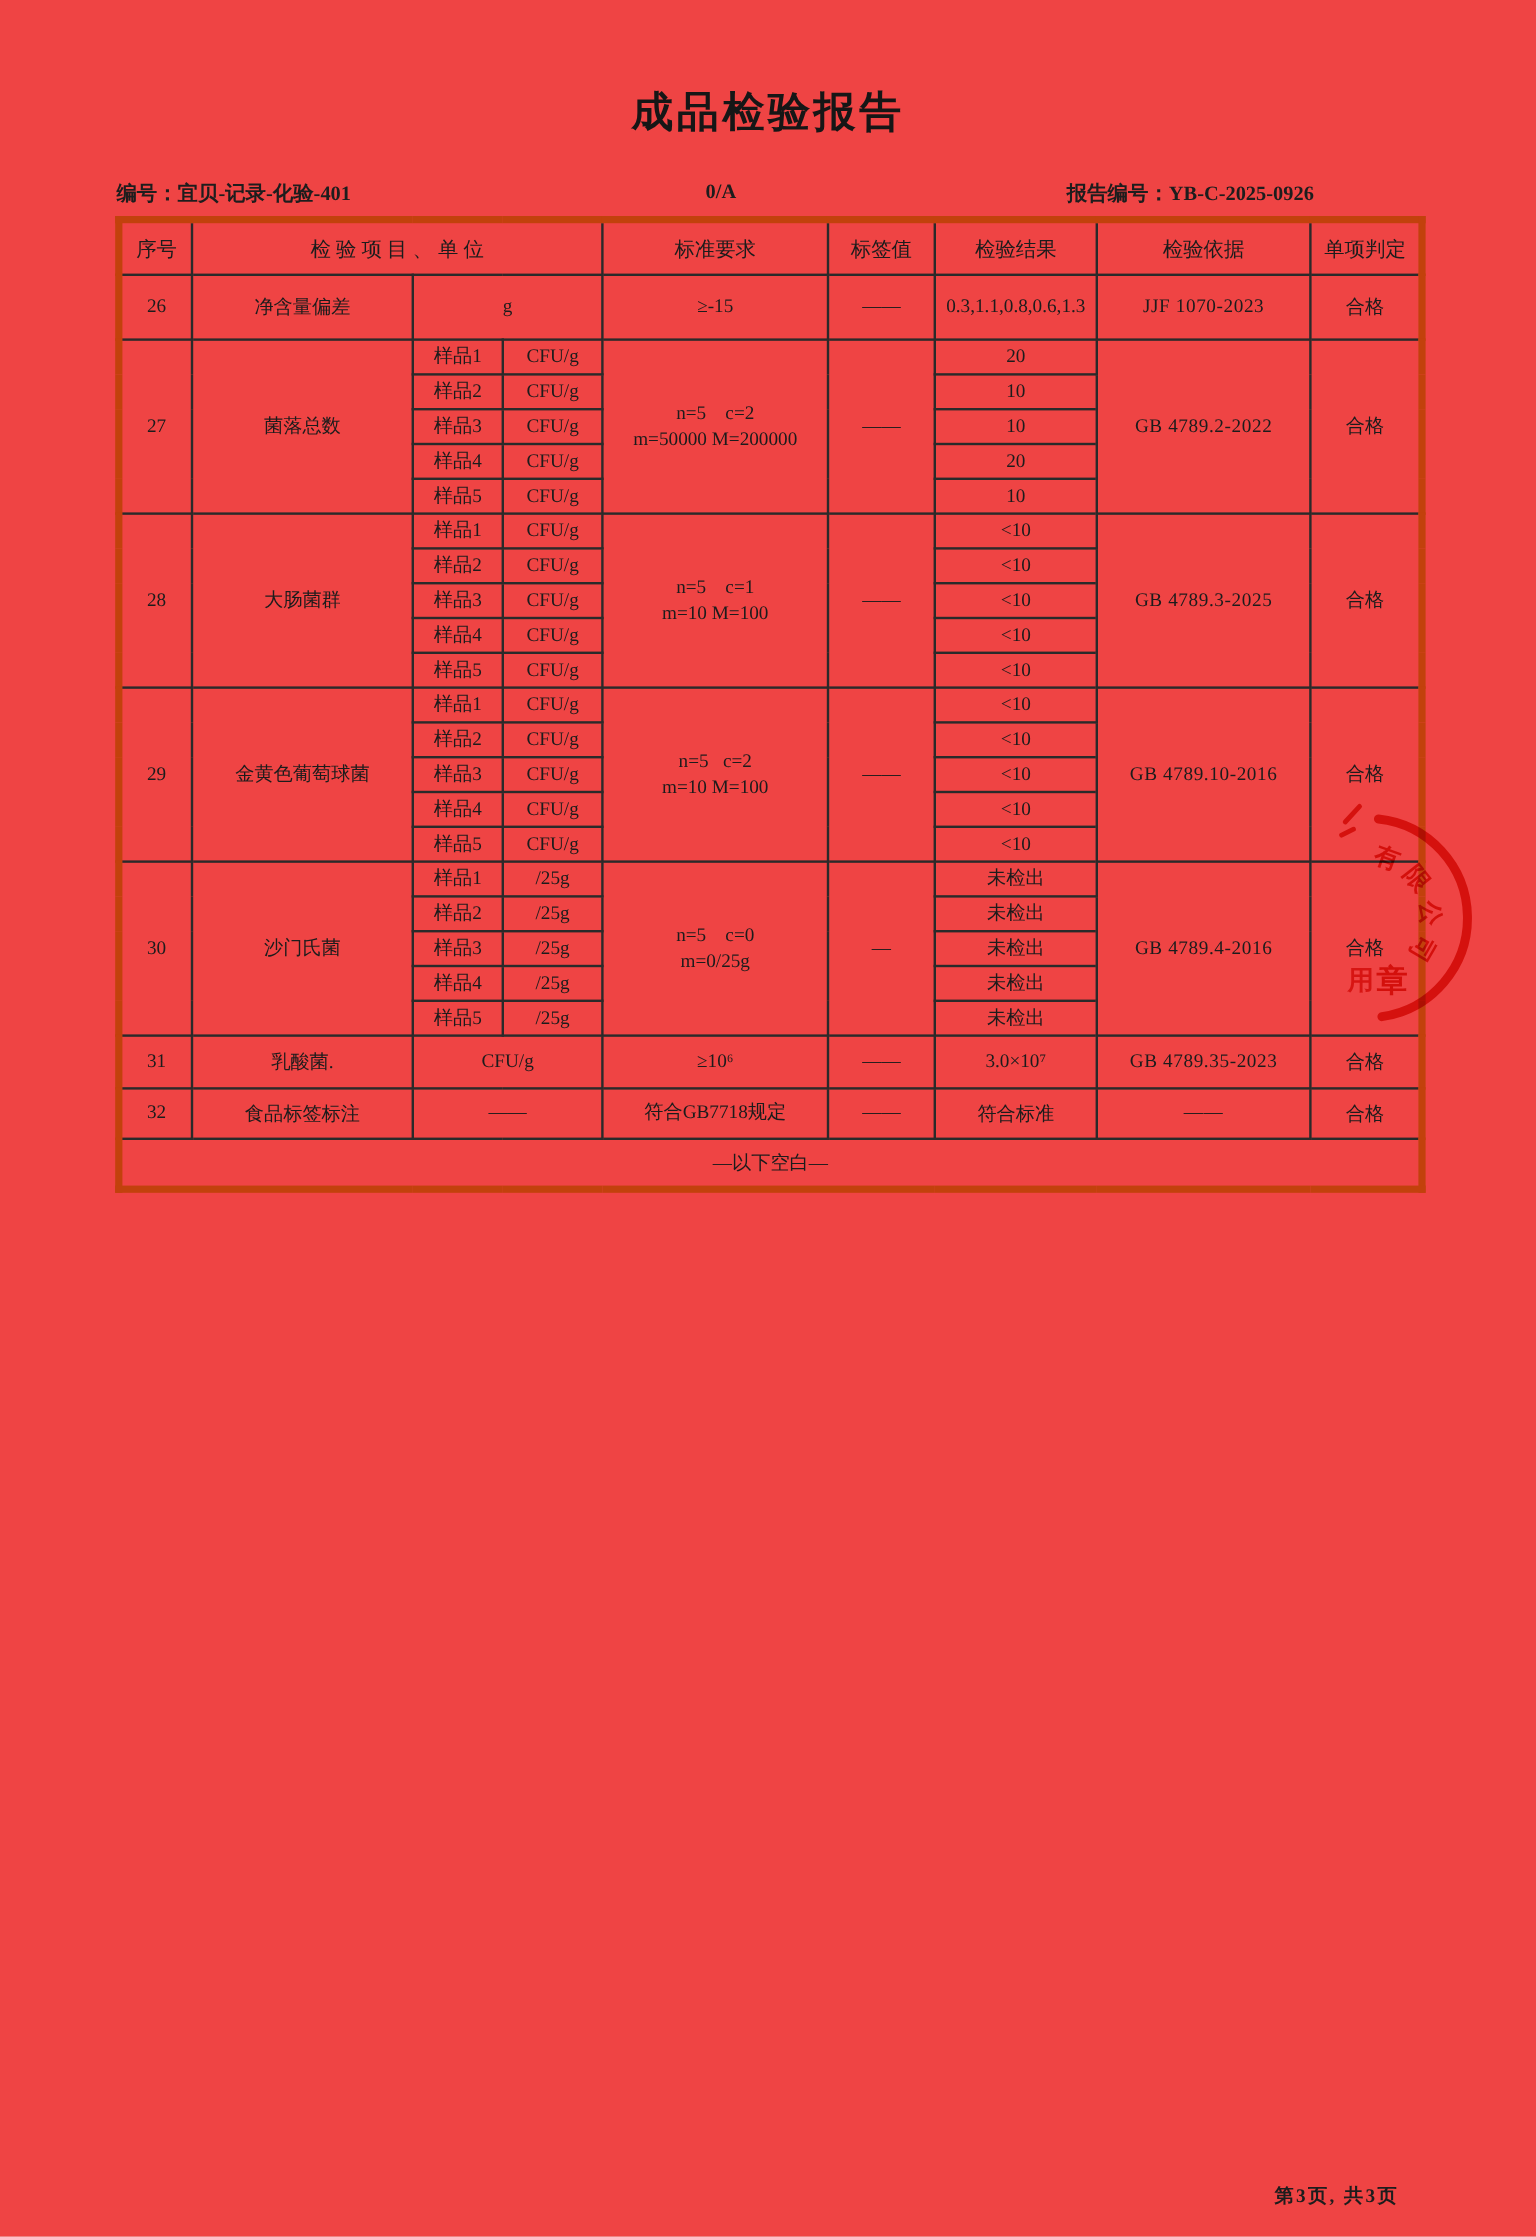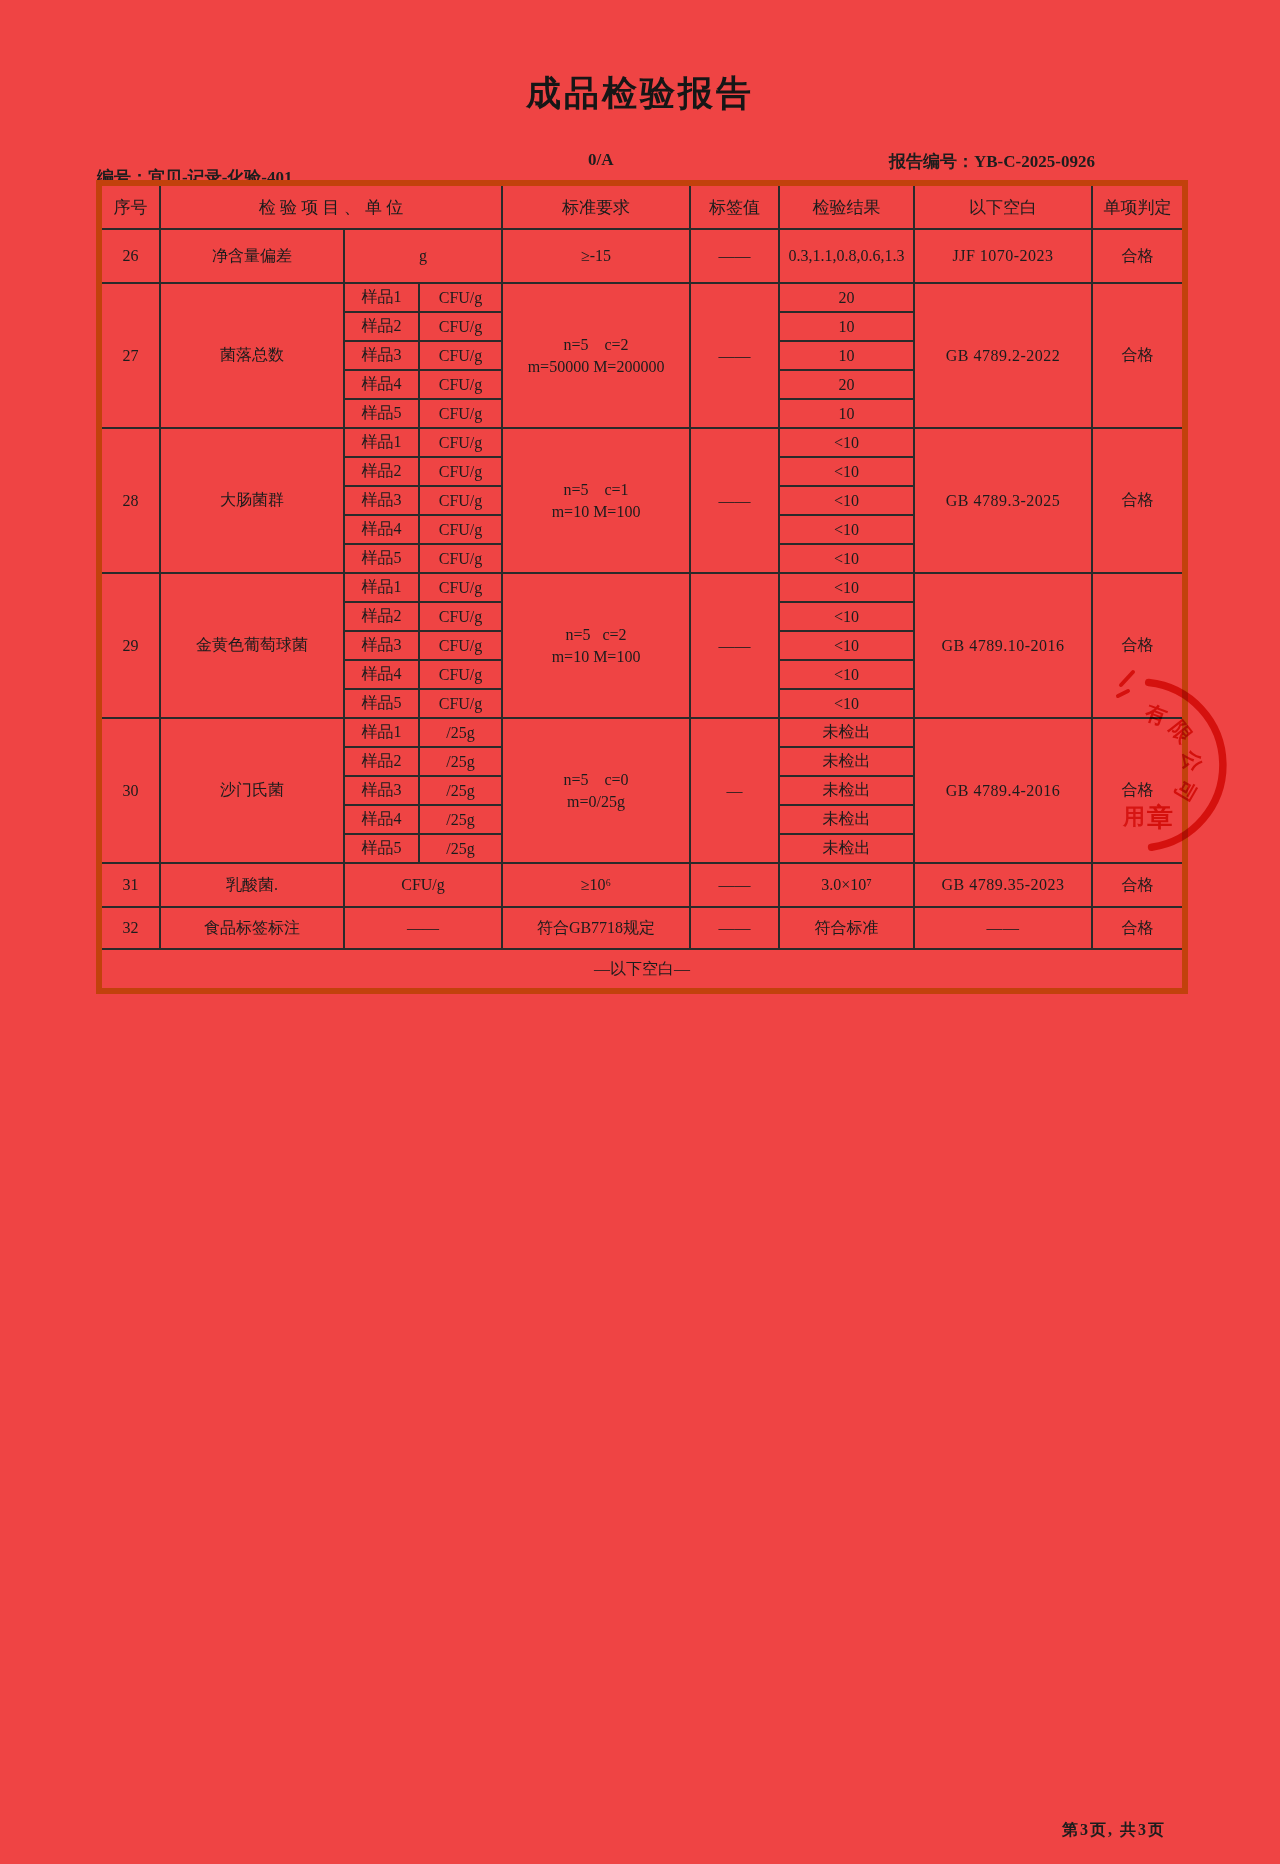--- a/index.html
+++ b/index.html
@@ -15,21 +15,21 @@
     background:#ef4444;
     overflow:hidden;
   }
   .doc-title {
     position:absolute; top:70px; left:0; width:1280px;
     text-align:center;
     font-size:35px; font-weight:bold; letter-spacing:3px;
     color:#161616;
   }
   .meta-line { position:absolute; top:150px; left:0; width:1280px; height:26px; font-size:17px; font-weight:600; }
-  .meta-doc-no   { position:absolute; left:97px;  top:0;margin-top:16px; }
+  .meta-doc-no   { position:absolute; left:97px;  top:0; }
   .meta-version  { position:absolute; left:588px; top:0; }
   .meta-report-no{ position:absolute; left:889px; top:0;text-align:right; }
 
   table.report {
     position:absolute; left:96px; top:180px;
     border-collapse:collapse;
     table-layout:fixed;
     width:1088px;
     border:6px solid #c2410c;
   }
@@ -88,21 +88,21 @@
         <col style="width:93px">
     </colgroup>
 
     <tbody>
         <tr class="hdr">
       <td>序号</td>
       <td colspan="3">检 验 项 目 、 单 位</td>
       <td>标准要求</td>
       <td>标签值</td>
       <td>检验结果</td>
-      <td>以下空白</td>
+      <td>检验依据</td>
       <td>单项判定</td>
     </tr>
 
     <tr class="r-simple">
       <td>26</td>
       <td>净含量偏差</td>
       <td colspan="2">g</td>
       <td class="std">≥-15</td>
       <td>——</td>
       <td class="res-wrap">0.3,1.1,0.8,0.6,1.3</td>

